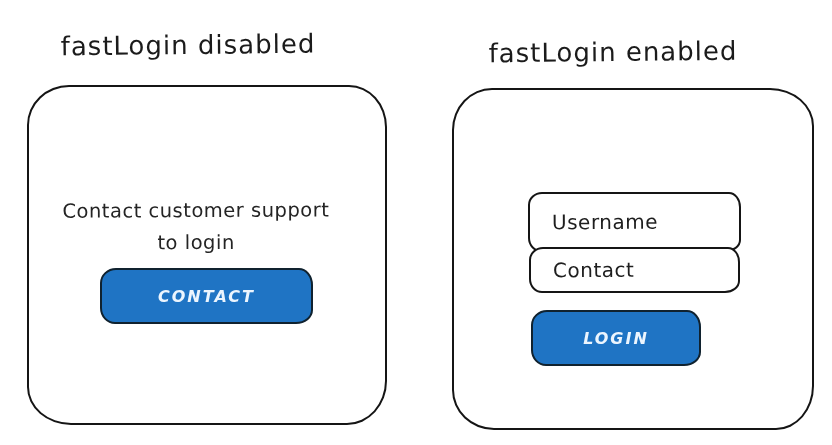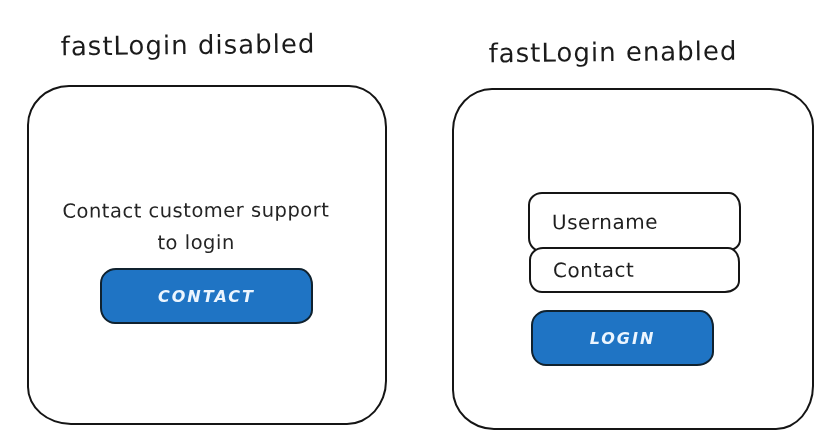--- a/index.html
+++ b/index.html
@@ -75,21 +75,21 @@
     border-radius: 16px 14px 17px 15px / 15px 17px 14px 16px;
     color: #ecf5fe;
     font-family: "DejaVu Sans", sans-serif;
     font-size: 16px;
     font-weight: 700;
     font-style: italic;
     letter-spacing: 2px;
     cursor: pointer;
   }
   .btn-contact { left: 71px; top: 181px; width: 213px; height: 56px; }
-  .btn-login   { left: 77px; top: 220px; width: 183px; height: 56px; }
+  .btn-login   { left: 77px; top: 220px; width: 170px; height: 56px; }
 
   
   .text-field {
     position: absolute;
     display: flex;
     align-items: center;
     background: #ffffff;
     border: 2.5px solid #151515;
     border-radius: 14px 12px 15px 13px / 13px 15px 12px 14px;
     padding-left: 22px;

